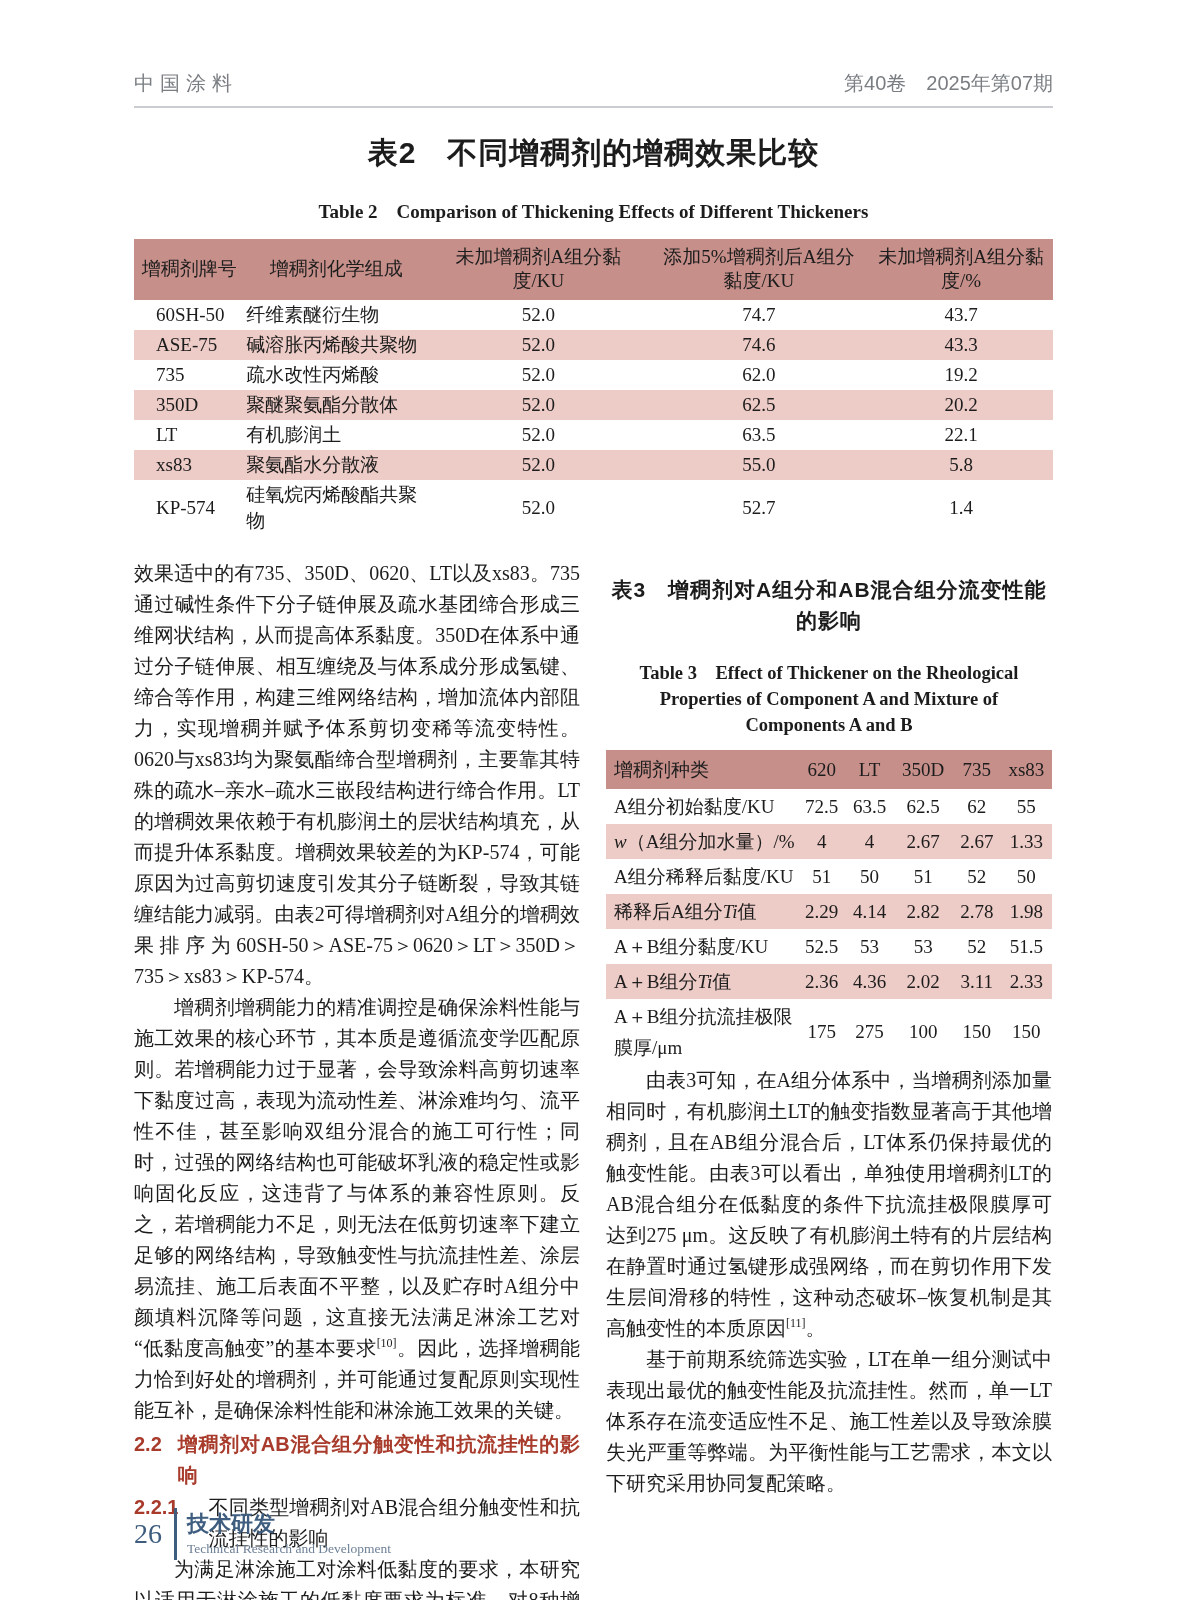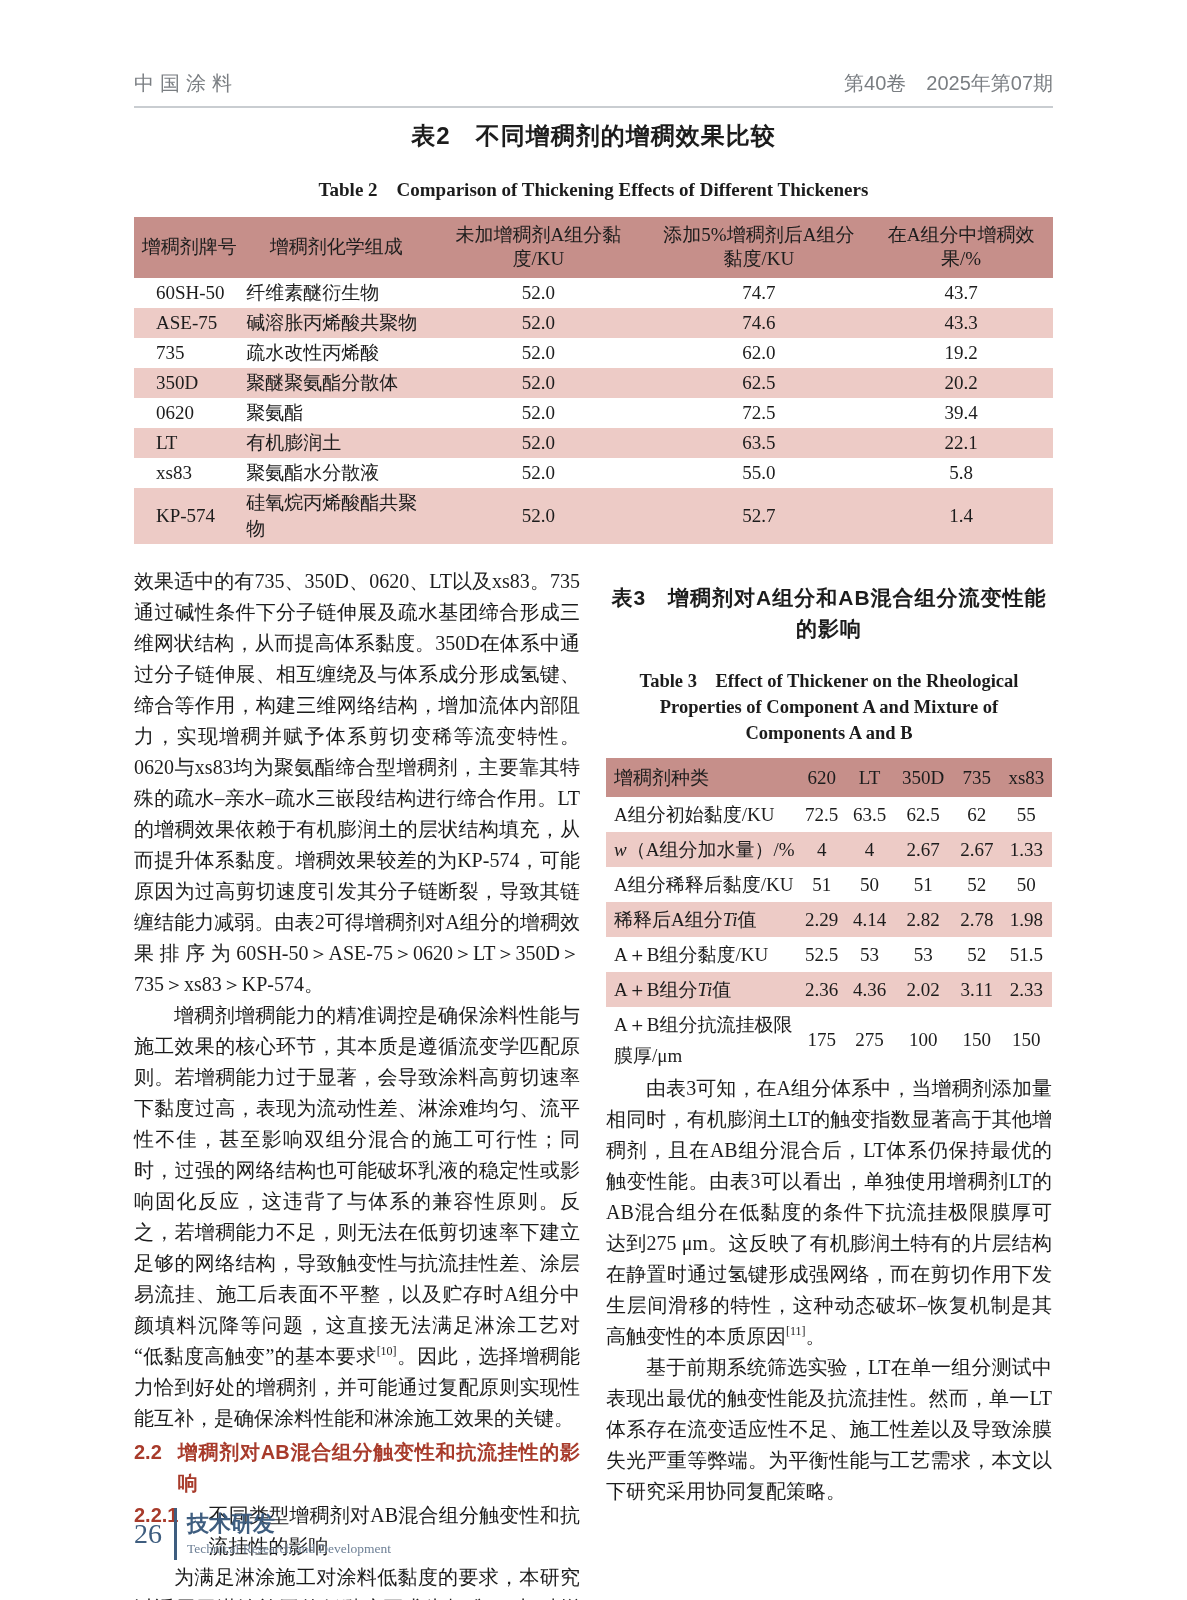--- a/index.html
+++ b/index.html
@@ -23,21 +23,21 @@
     display:flex;justify-content:space-between;align-items:flex-end;
     padding-top:70px;font-family:"Liberation Sans","DejaVu Sans",sans-serif;
     font-size:20px;color:var(--header_gray);
   }
   .journal{letter-spacing:6px;}
   .head-rule{border-bottom:2px solid #c9cdd1;margin-top:9px;}
 
   
   .t-title-zh{
     text-align:center;font-family:"Liberation Sans","DejaVu Sans",sans-serif;
-    font-weight:bold;font-size:24px;margin-top:12px;letter-spacing:1px;
+    font-weight:bold;font-size:30px;margin-top:25px;letter-spacing:1px;
   }
   .t-title-en{
     text-align:center;font-weight:bold;font-size:19px;margin-top:25px;line-height:1.4;
   }
 
   
   table{width:100%;border-collapse:collapse;}
   .t2{margin-top:13px;font-size:19px;}
   .t2 th{
     background:var(--table_header_bg);font-weight:normal;
@@ -109,21 +109,21 @@
 
   <div class="t-title-zh">表2　不同增稠剂的增稠效果比较</div>
   <div class="t-title-en">Table 2　Comparison of Thickening Effects of Different Thickeners</div>
   <table class="t2">
       <thead>
         <tr>
           <th>增稠剂牌号</th>
           <th>增稠剂化学组成</th>
           <th>未加增稠剂A组分黏度/KU</th>
           <th>添加5%增稠剂后A组分黏度/KU</th>
-          <th>在A组分中增稠效果/%</th>
+          <th>未加增稠剂A组分黏度/%</th>
         </tr>
       </thead>
       <tbody>
         <tr>
           <td>60SH-50</td>
           <td>纤维素醚衍生物</td>
           <td>52.0</td>
           <td>74.7</td>
           <td>43.7</td>
         </tr>
@@ -140,27 +140,20 @@
           <td>52.0</td>
           <td>62.0</td>
           <td>19.2</td>
         </tr>
         <tr>
           <td>350D</td>
           <td>聚醚聚氨酯分散体</td>
           <td>52.0</td>
           <td>62.5</td>
           <td>20.2</td>
-        </tr>
-        <tr>
-          <td>0620</td>
-          <td>聚氨酯</td>
-          <td>52.0</td>
-          <td>72.5</td>
-          <td>39.4</td>
         </tr>
         <tr>
           <td>LT</td>
           <td>有机膨润土</td>
           <td>52.0</td>
           <td>63.5</td>
           <td>22.1</td>
         </tr>
         <tr>
           <td>xs83</td>

